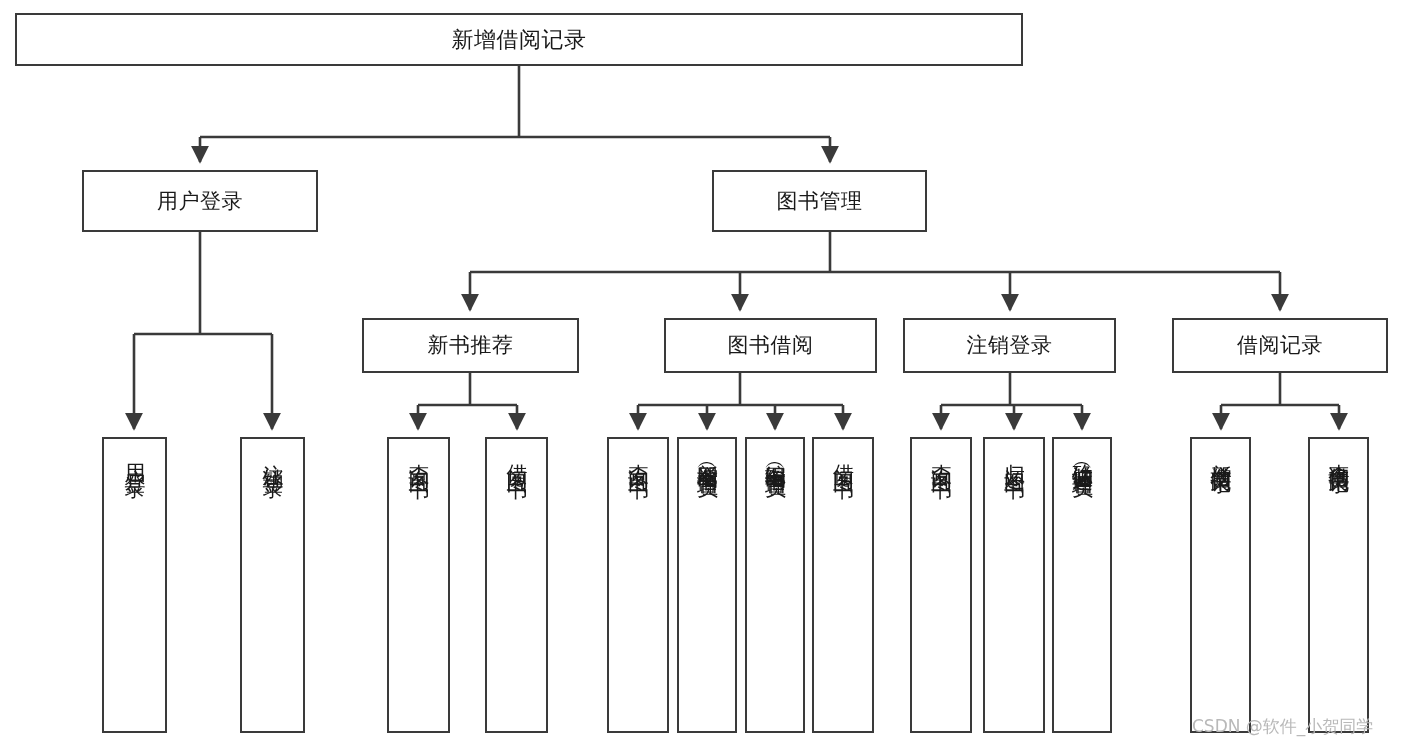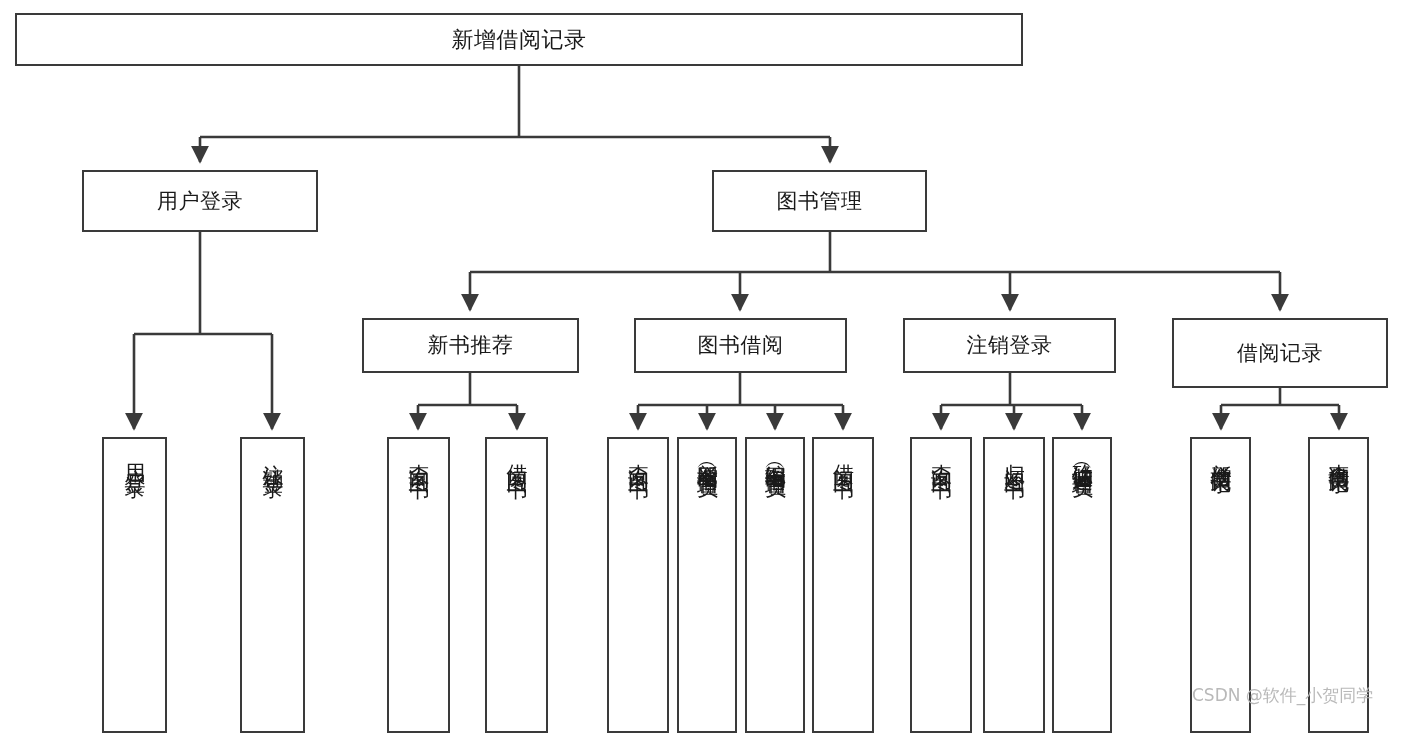--- a/index.html
+++ b/index.html
@@ -129,27 +129,27 @@
       </div>
       <div class="node horiz" style="left: 82px; top: 170px; width: 236px; height: 62px;">
         <span class="node-label">用户登录</span>
       </div>
       <div class="node horiz" style="left: 712px; top: 170px; width: 215px; height: 62px;">
         <span class="node-label">图书管理</span>
       </div>
       <div class="node horiz" style="left: 362px; top: 318px; width: 217px; height: 55px; justify-content: center;">
         <span class="node-label">新书推荐</span>
       </div>
-      <div class="node horiz" style="left: 634px; top: 318px; width: 213px; height: 55px;">
+      <div class="node horiz" style="left: 664px; top: 318px; width: 213px; height: 55px;">
         <span class="node-label">图书借阅</span>
       </div>
       <div class="node horiz" style="left: 903px; top: 318px; width: 213px; height: 55px;">
         <span class="node-label">注销登录</span>
       </div>
-      <div class="node horiz" style="left: 1172px; top: 318px; width: 216px; height: 70px;">
+      <div class="node horiz" style="left: 1172px; top: 318px; width: 216px; height: 55px;">
         <span class="node-label">借阅记录</span>
       </div>
       <div class="node vert" style="left: 102px; top: 437px; width: 65px; height: 296px;">
         <span class="node-label">用户登录</span>
       </div>
       <div class="node vert" style="left: 240px; top: 437px; width: 65px; height: 296px;">
         <span class="node-label">注销登录</span>
       </div>
       <div class="node vert" style="left: 387px; top: 437px; width: 63px; height: 296px;">
         <span class="node-label">查询图书</span>
@@ -179,14 +179,14 @@
         <span class="node-label">确认归还（管理员）</span>
       </div>
       <div class="node vert tall-text" style="left: 1190px; top: 437px; width: 61px; height: 296px;">
         <span class="node-label">新增借阅记录</span>
       </div>
       <div class="node vert tall-text" style="left: 1308px; top: 437px; width: 61px; height: 296px;">
         <span class="node-label">查询借阅记录</span>
       </div>
     </div>
 
-  <div class="watermark" style="left: 1192px; top: 684px;">CSDN @软件_小贺同学</div>
+  <div class="watermark" style="left: 1192px; top: 715px;">CSDN @软件_小贺同学</div>
 </div>
 
 </body></html>

